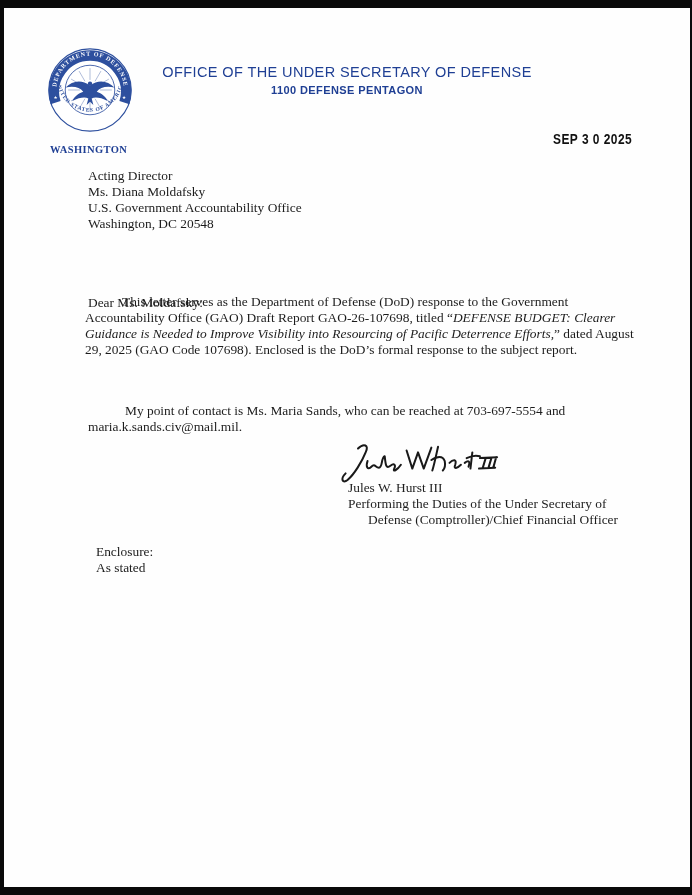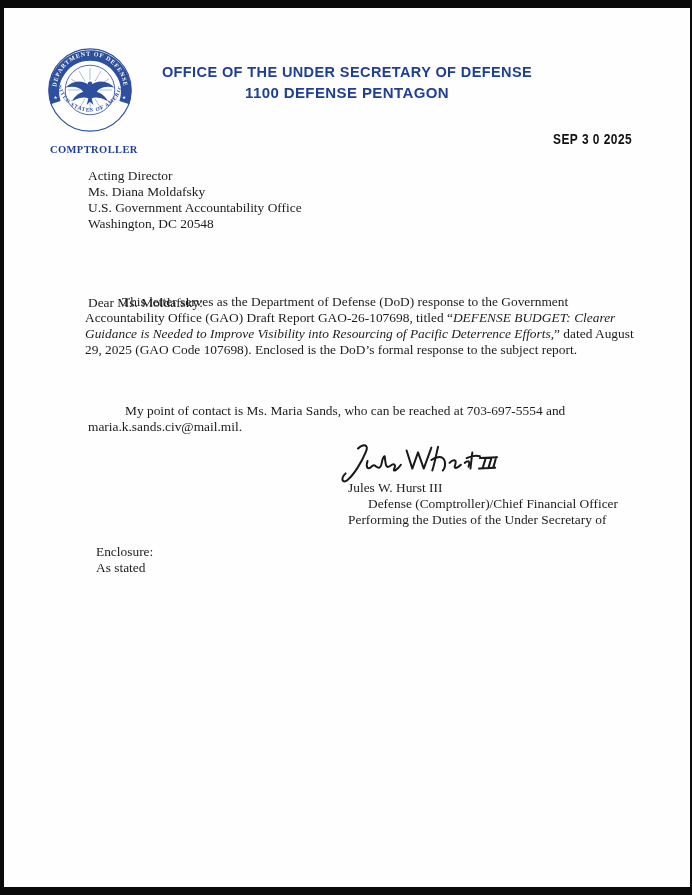--- a/index.html
+++ b/index.html
@@ -40,25 +40,25 @@
   }
   .letterhead {
     position: absolute;
     left: 0; right: 0; top: 56px;
     text-align: center;
     color: #1f3f94;
     font-family: "Liberation Sans", sans-serif;
   }
   .letterhead .office {
     font-size: 14.5px;
-    font-weight: bold;
+    font-weight: normal;
     letter-spacing: 0.4px;
   }
   .letterhead .addr {
-    font-size: 15px;
+    font-size: 11px;
     font-weight: bold;
     letter-spacing: 0.4px;
     margin-top: 4px;
   }
   
   .date-stamp {
     position: absolute;
     left: 549px; top: 122px;
     font-family: "Liberation Sans", sans-serif;
     font-weight: bold;
@@ -125,21 +125,21 @@
           <line x1="60.4" y1="44" x2="72.5" y2="37"></line>
       </g>
 
       <g fill="#2d4f9e">
         <path d="M50 45 C40 37 29 39 21 47 C31 45 38 47 42 52 C36 54 31 58 29 63 C37 59 44 58 48 60 L46 68 L50 64 L54 68 L52 60 C56 58 63 59 71 63 C69 58 64 54 58 52 C62 47 69 45 79 47 C71 39 60 37 50 45 Z"></path>
         <circle cx="50" cy="42.5" r="2.6"></circle>
       </g>
     </svg>
   </div>
 
-  <div class="comptroller">COMPTROLLER</div>
+  <div class="comptroller">WASHINGTON</div>
 
   <div class="letterhead">
     <div class="office">OFFICE OF THE UNDER SECRETARY OF DEFENSE</div>
     <div class="addr">1100 DEFENSE PENTAGON</div>
   </div>
 
   <div class="date-stamp">SEP 3 0 2025</div>
 
   <div class="recipient">
     <div class="textline">Acting Director</div>
@@ -163,22 +163,22 @@
       <path d="M98 21 C104 17 110 16 112 22 C113 27 112 30 110 32"></path>
       <path d="M117 24 C121 20 125 20 123 26 C121 31 125 30 129 26"></path>
       <path d="M133 24 C137 21 139 22 137 28"></path>
       <path d="M141 13 L139 30 M135 19 C139 17 145 16 149 17"></path>
       <path d="M149 19 L167 18 M155 19 L152 29 M161 19 L158 29 M166 18 L163 29 M148 30 L165 29"></path>
     </svg>
   </div>
 
   <div class="signature-block">
     <div class="textline">Jules W. Hurst III</div>
+    <div class="textline">Performing the Duties of the Under Secretary of</div>
     <div class="textline indent">Defense (Comptroller)/Chief Financial Officer</div>
-    <div class="textline">Performing the Duties of the Under Secretary of</div>
   </div>
 
   <div class="enclosure">
     <div class="textline">Enclosure:</div>
     <div class="textline">As stated</div>
   </div>
 
 </div>
 
 </body></html>

